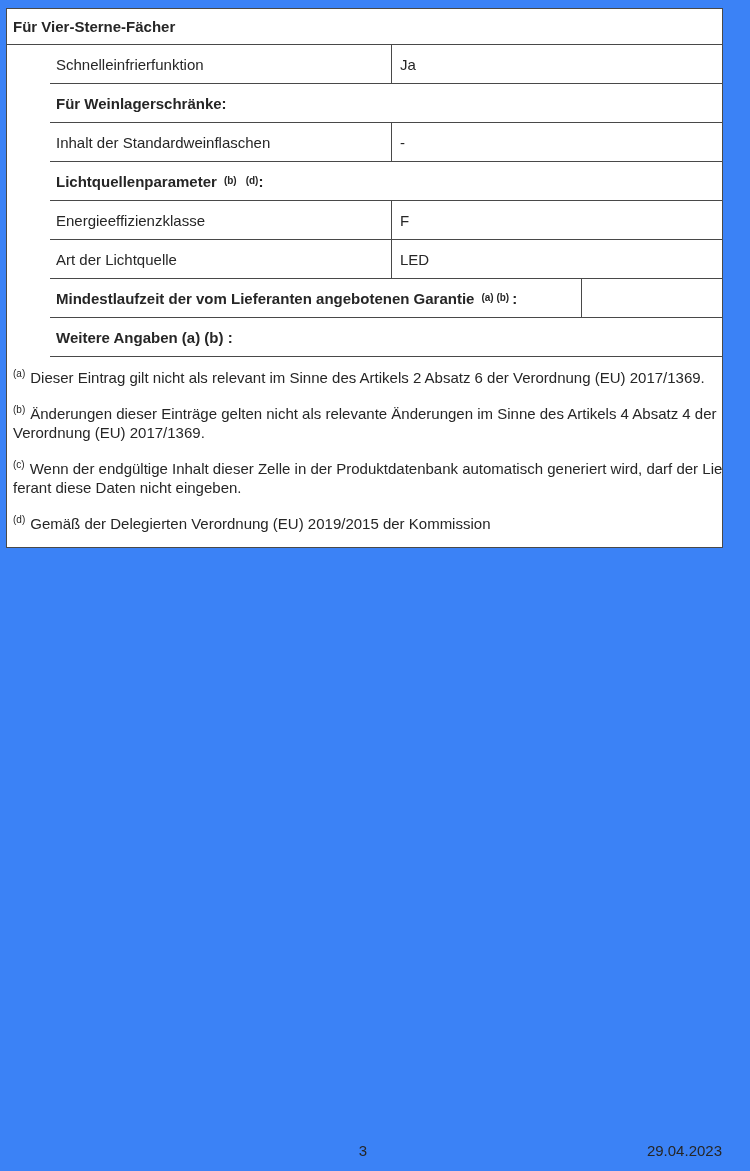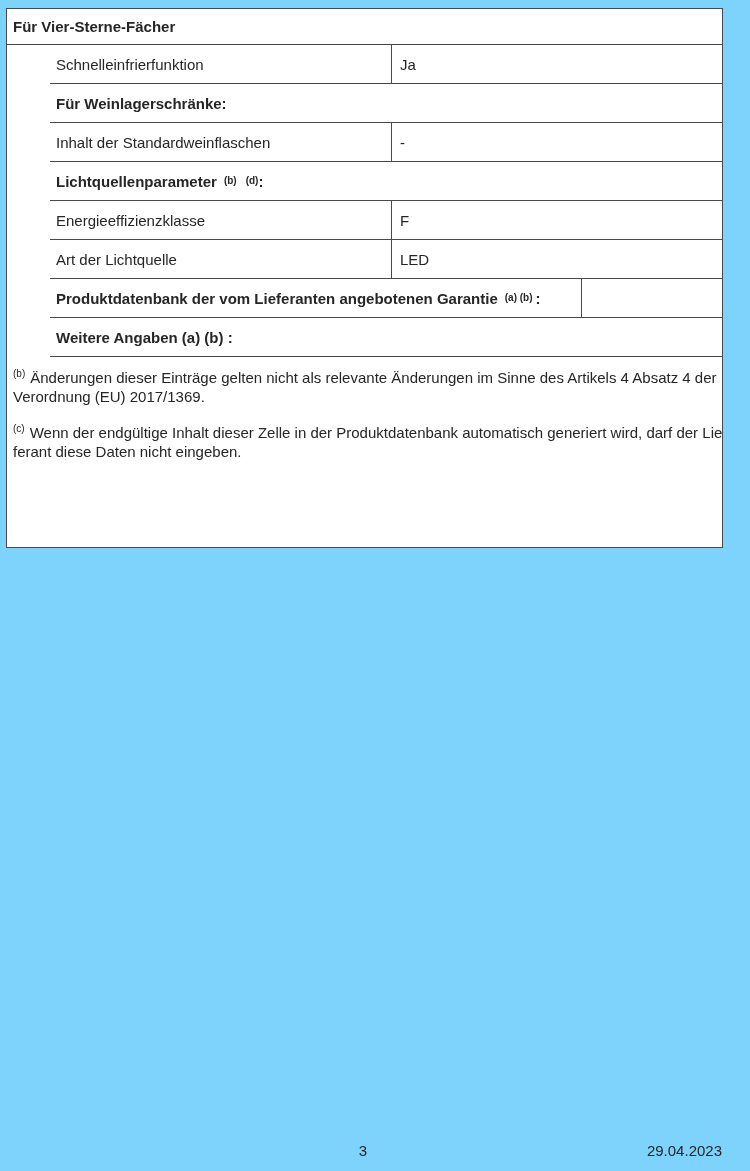--- a/index.html
+++ b/index.html
@@ -1,20 +1,20 @@
 <!DOCTYPE html>
 <html><head>
 <meta charset="utf-8">
 <style>
   * { margin:0; padding:0; box-sizing:border-box; }
   html,body { background:#ffffff; }
   .sheet {
     position:relative;
     width:750px; height:1171px;
-    background:#7dd3fc;
+    background:#3b82f6;
     font-family:"Liberation Sans", sans-serif;
     font-size:15px;
     color:#262626;
     overflow:hidden;
   }
   .doc-table {
     position:absolute;
     left:6px; top:8px;
     width:717px;
     border:1px solid #494949;
@@ -124,40 +124,46 @@
       <div class="cell value">F</div>
     </div>
 
     <div class="row h39">
       <div class="cell label">Art der Lichtquelle</div>
       <div class="cell value">LED</div>
     </div>
 
     <div class="row h39">
       <div class="cell label wide">
-        <span>Produktdatenbank der vom Lieferanten angebotenen Garantie</span>
+        <span>Mindestlaufzeit der vom Lieferanten angebotenen Garantie</span>
         <sup class="marker sup-gap1">(a) (b)</sup>
         <span class="colon-gap">:</span>
       </div>
     </div>
 
     <div class="row h39">
       <div class="section-cell">Weitere Angaben (a) (b) :</div>
     </div>
 
 
     <div class="row h190">
       <div class="footnotes-cell">
         <div class="footnote">
+          <sup class="marker">(a)</sup><span class="fn-text">Dieser Eintrag gilt nicht als relevant im Sinne des Artikels 2 Absatz 6 der Verordnung (EU) 2017/1369.</span>
+        </div>
+        <div class="footnote">
           <sup class="marker">(b)</sup><span class="fn-text">Änderungen dieser Einträge gelten nicht als relevante Änderungen im Sinne des Artikels 4 Absatz 4 der
 Verordnung (EU) 2017/1369.</span>
         </div>
         <div class="footnote">
           <sup class="marker">(c)</sup><span class="fn-text">Wenn der endgültige Inhalt dieser Zelle in der Produktdatenbank automatisch generiert wird, darf der Lie-
 ferant diese Daten nicht eingeben.</span>
+        </div>
+        <div class="footnote">
+          <sup class="marker">(d)</sup><span class="fn-text">Gemäß der Delegierten Verordnung (EU) 2019/2015 der Kommission</span>
         </div>
       </div>
     </div>
 
   </div>
 
   <div class="footer-pagenum">3</div>
   <div class="footer-date">29.04.2023</div>
 
 </div>

